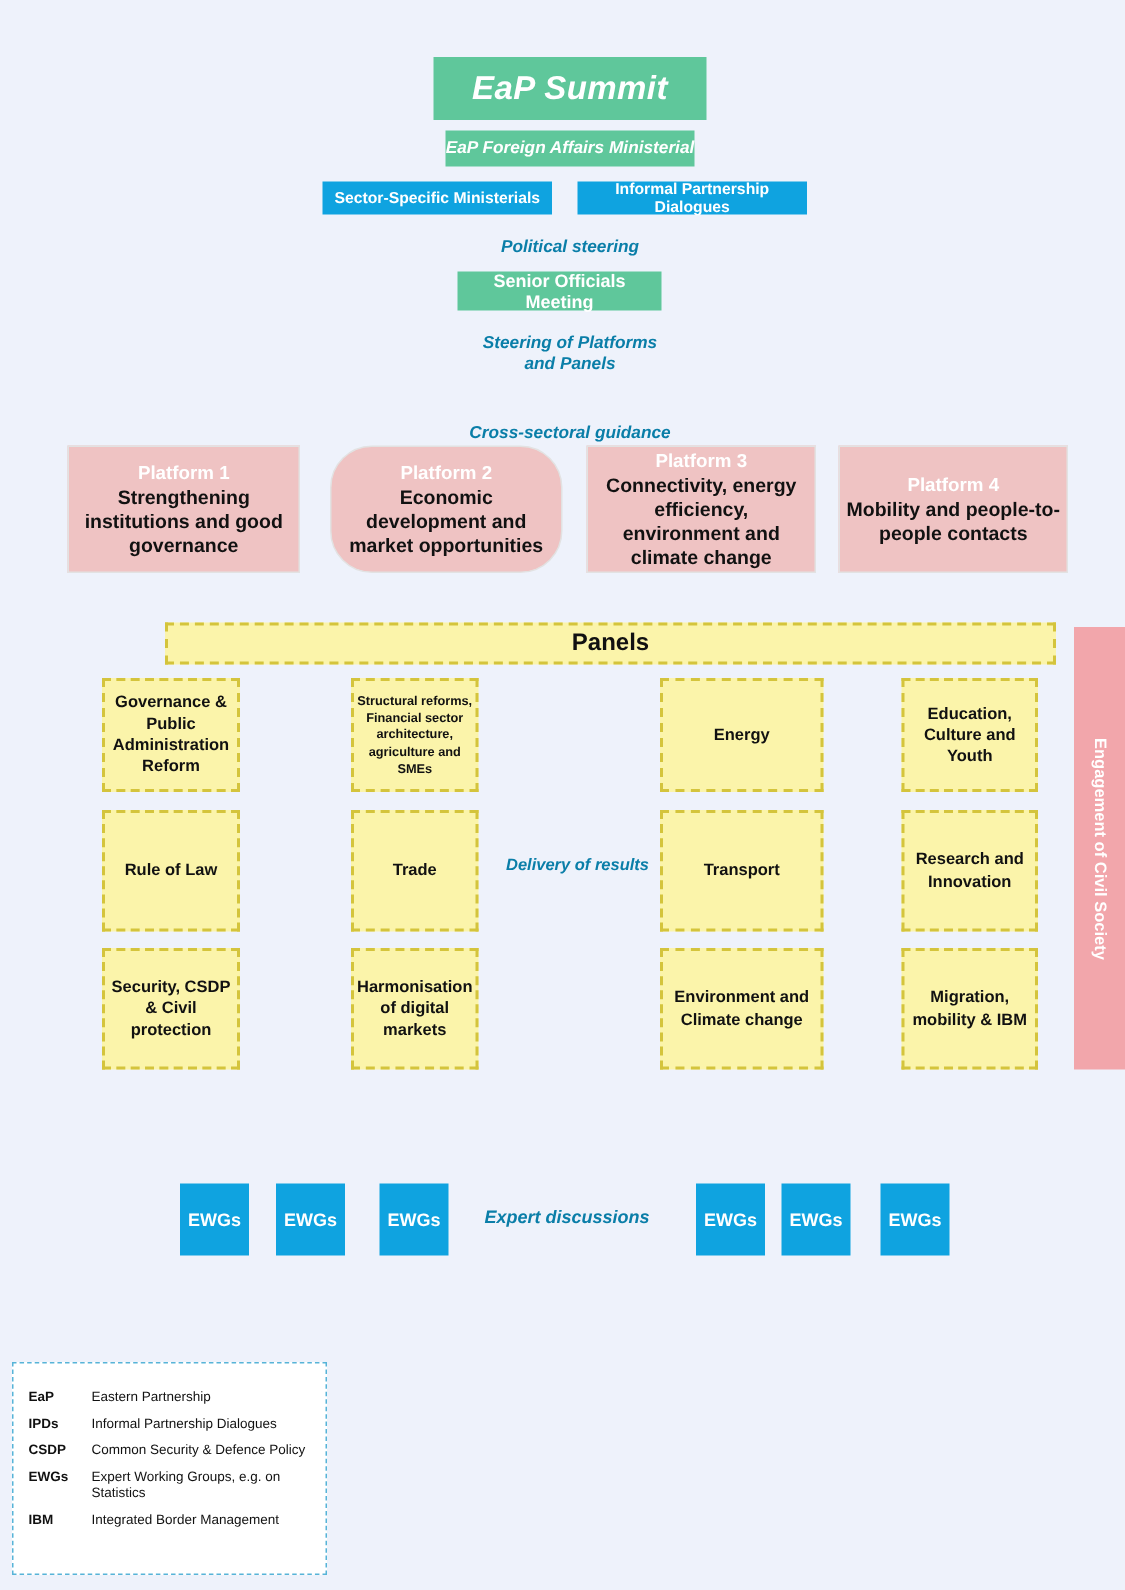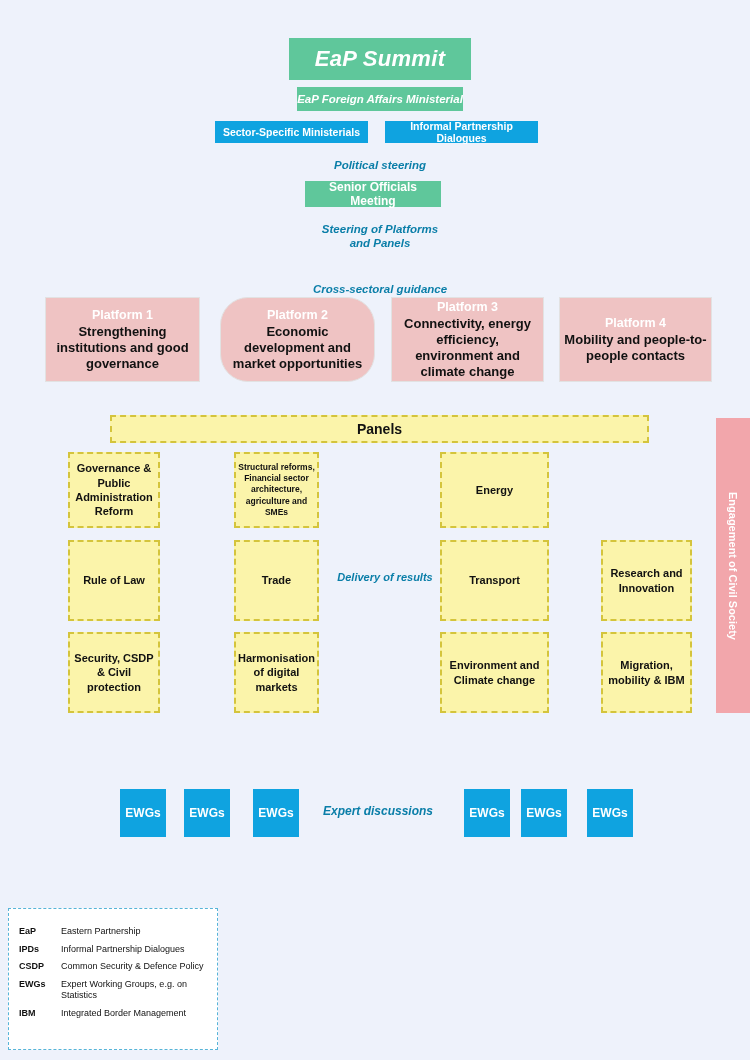--- a/index.html
+++ b/index.html
@@ -38,21 +38,21 @@
   .platform{background:#efc3c3;border:1px solid #e2e2e2;flex-direction:column;padding:6px 4px;top:297px;height:85px;justify-content:center;}
   .platform .pnum{color:#ffffff;font-size:12.5px;font-weight:bold;line-height:1.3;}
   .platform .ptitle{color:#111;font-size:13px;font-weight:bold;line-height:1.24;margin-top:1px;}
   #plat1{left:45px;width:155px;}
   #plat2{left:220px;width:155px;border-radius:28px;}
   #plat3{left:391px;width:153px;}
   #plat4{left:559px;width:153px;}
 
   
   .panel{background:#fbf4aa;border:2px dashed #d4c43c;flex-direction:column;line-height:1.3;font-weight:bold;color:#111;}
-  #panels-bar{left:110px;top:415px;width:539px;height:28px;font-size:14px;}
+  #panels-bar{left:110px;top:415px;width:594px;height:28px;font-size:16px;}
   .pcol1{left:68px;width:92px;}
   .pcol2{left:226px;width:85px;margin-left:8px;}
   .pcol3{left:440px;width:109px;}
   .pcol4{left:601px;width:91px;}
   .prow1{top:452px;height:76px;}
   .prow2{top:540px;height:81px;}
   .prow3{top:632px;height:81px;}
   .p-sm{font-size:8.5px;}
   .p-md{font-size:11px;}
 
@@ -153,20 +153,23 @@
   <div class="box panel pcol3 prow1 p-md">
     <span>Energy</span>
   </div>
   <div class="box panel pcol3 prow2 p-md">
     <span>Transport</span>
   </div>
   <div class="box panel pcol3 prow3 p-md">
     <span>Environment and Climate change</span>
   </div>
 
+  <div class="box panel pcol4 prow1 p-md">
+    <span>Education, Culture and Youth</span>
+  </div>
   <div class="box panel pcol4 prow2 p-md">
     <span>Research and Innovation</span>
   </div>
   <div class="box panel pcol4 prow3 p-md">
     <span>Migration, mobility &amp; IBM</span>
   </div>
 
   <div class="box" id="civil">
     <span>Engagement of Civil Society</span>
   </div>

